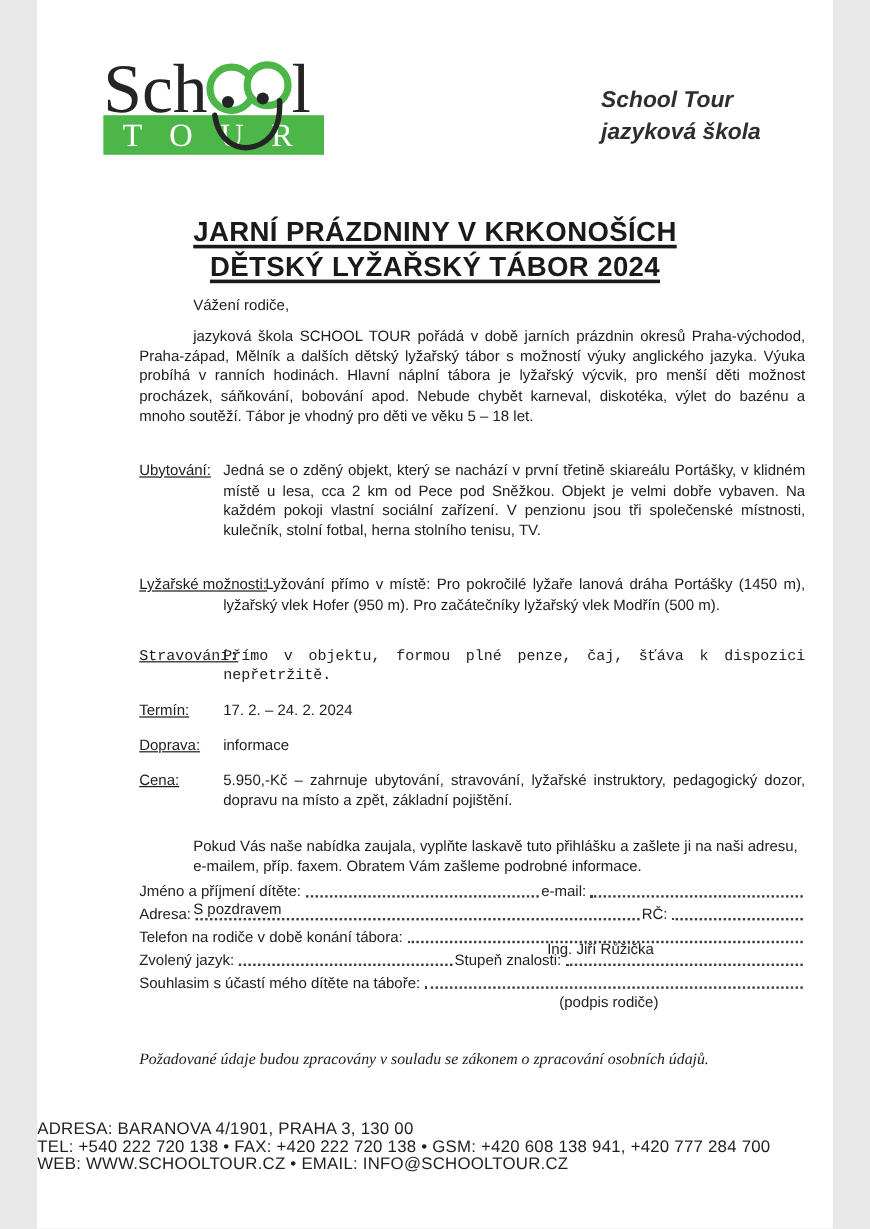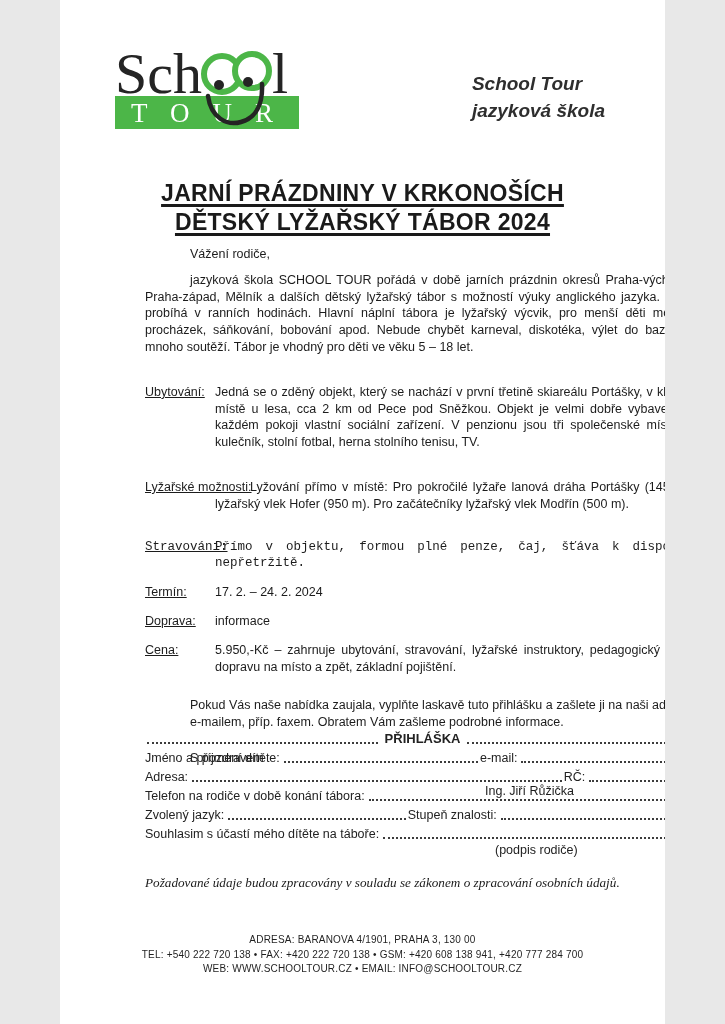--- a/index.html
+++ b/index.html
@@ -1,18 +1,18 @@
 <!DOCTYPE html>
 <html><head>
 <meta charset="utf-8">
 <style>
   html,body { margin:0; padding:0; background:#e8e8e8; }
   .page {
     position:relative;
-    width:605px; height:1024px;
+    width:663px; height:1024px;
     margin:0 auto;
     background:#ffffff;
     font-family:"Liberation Sans", sans-serif;
     color:#1c1c1c;
     overflow:hidden;
   }
 
   
   .masthead { position:absolute; top:46px; left:55px; right:60px; display:flex; justify-content:space-between; }
   .brand { margin-top:24px; font-weight:bold; font-style:italic; font-size:19px; line-height:27px; color:#2e2e2e; }
@@ -43,22 +43,22 @@
   .dots { flex:1; border-bottom:2px dotted #3c3c3c; height:10px; margin:0 2px 2px 2px; min-width:20px; }
   .form-heading { display:flex; align-items:flex-end; font-weight:bold; font-size:13px; }
   .form-heading .hlabel { padding:0 5px; white-space:nowrap; }
   .form-row { display:flex; align-items:flex-end; margin-top:5px; line-height:14px; }
   .form-row .flabel { white-space:nowrap; padding-right:2px; }
   .podpis { margin:2px 0 0 350px; line-height:14px; }
 
   .privacy { position:absolute; top:862px; left:85px; width:560px;
              font-family:"Liberation Serif", serif; font-style:italic; font-size:13.2px; color:#1a1a1a; }
 
-  .page-footer { position:absolute; top:933px; left:0; right:0; text-align:center;
-                 font-size:10px; line-height:14.5px; color:#1f1f1f; letter-spacing:0.2px; }
+  .page-footer { position:absolute; top:933px; left:0; right:0; 
+                 font-size:14px; line-height:14.5px; color:#1f1f1f; letter-spacing:0.2px; }
 </style>
 </head>
 <body>
 
 <div class="page">
 
   <div class="masthead">
     <div class="logo">
       <svg width="192" height="88" viewBox="0 0 192 88">
         <rect x="0" y="50" width="184" height="33" fill="#4cb648"></rect>
@@ -118,25 +118,20 @@
       <span class="slabel">Cena:</span>
       <div class="sbody">5.950,-Kč – zahrnuje ubytování, stravování, lyžařské instruktory, pedagogický dozor, dopravu na místo a zpět, základní pojištění.</div>
     </div>
 
     <p class="closing">Pokud Vás naše nabídka zaujala, vyplňte laskavě tuto přihlášku a zašlete ji na naši adresu, e-mailem, příp. faxem. Obratem Vám zašleme podrobné informace.</p>
     <p class="regards">S pozdravem</p>
     <p class="signature">Ing. Jiří Růžička</p>
   </main>
 
   <section class="form">
-    <div class="form-heading">
-      <span class="dots"></span>
-      <span class="hlabel">PŘIHLÁŠKA</span>
-      <span class="dots"></span>
-    </div>
 
     <div class="form-row">
       <span class="flabel">Jméno a příjmení dítěte:</span>
       <span class="dots" style="flex:1.1"></span>
       <span class="flabel">e-mail:</span>
       <span class="dots" style="flex:1"></span>
     </div>
 
     <div class="form-row">
       <span class="flabel">Adresa:</span>

